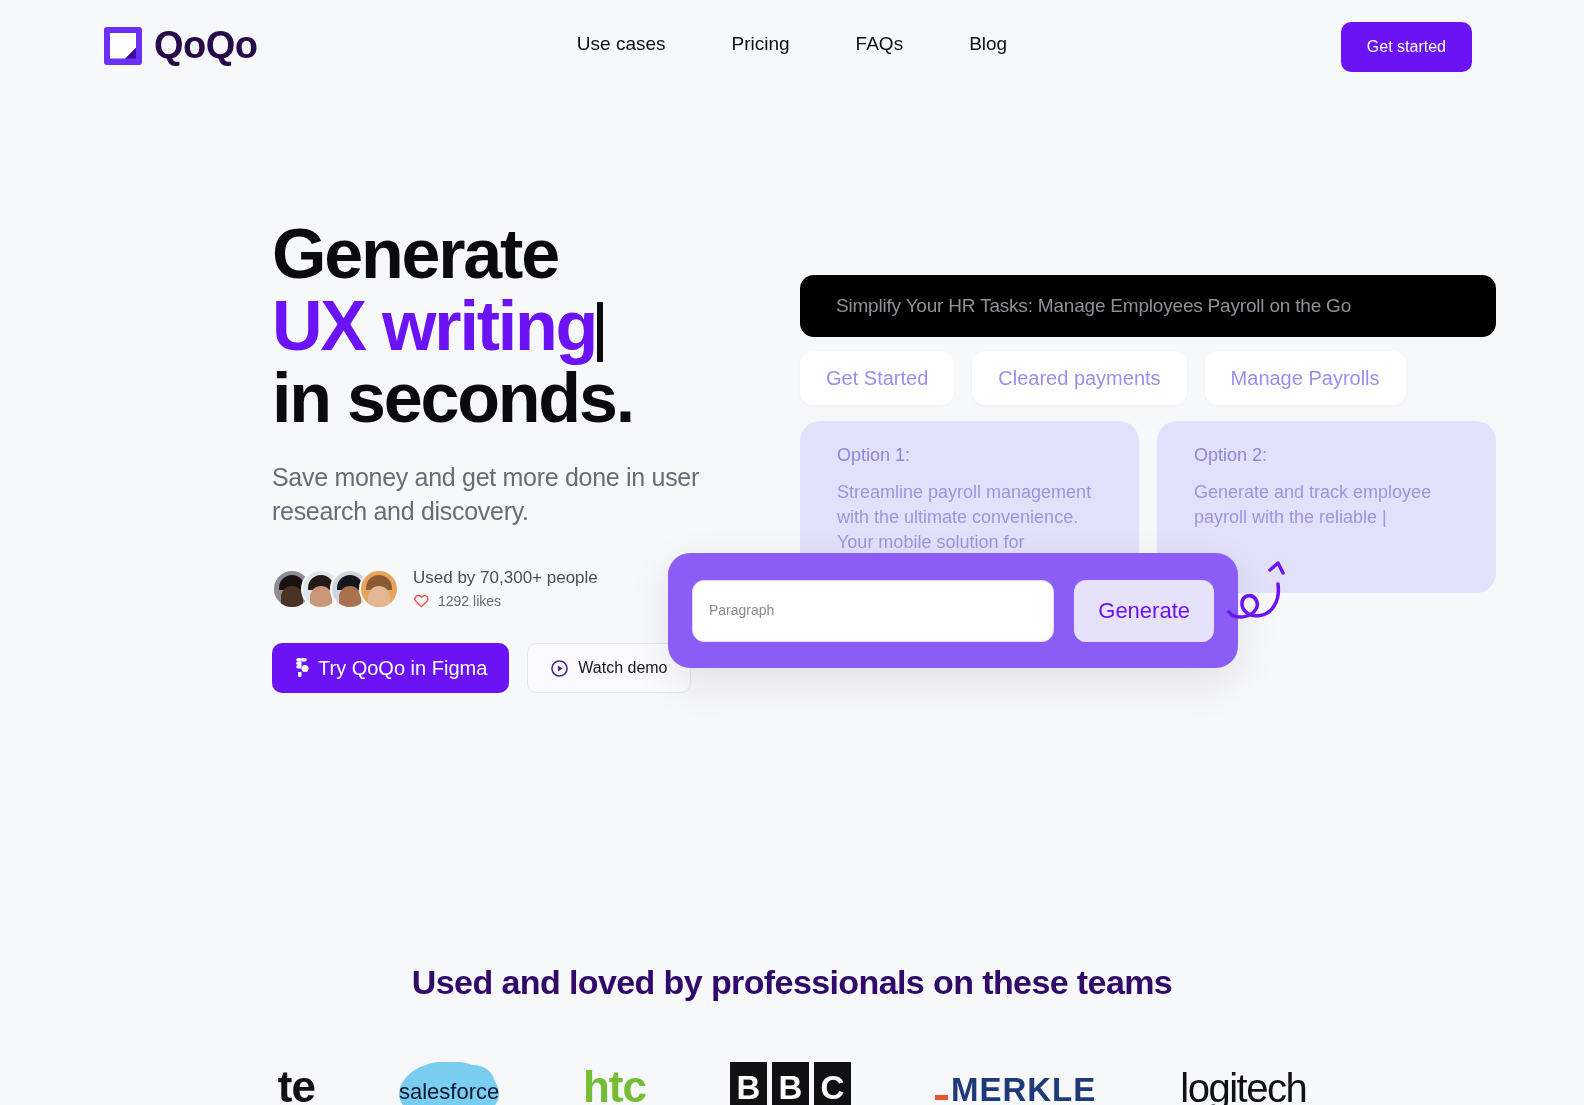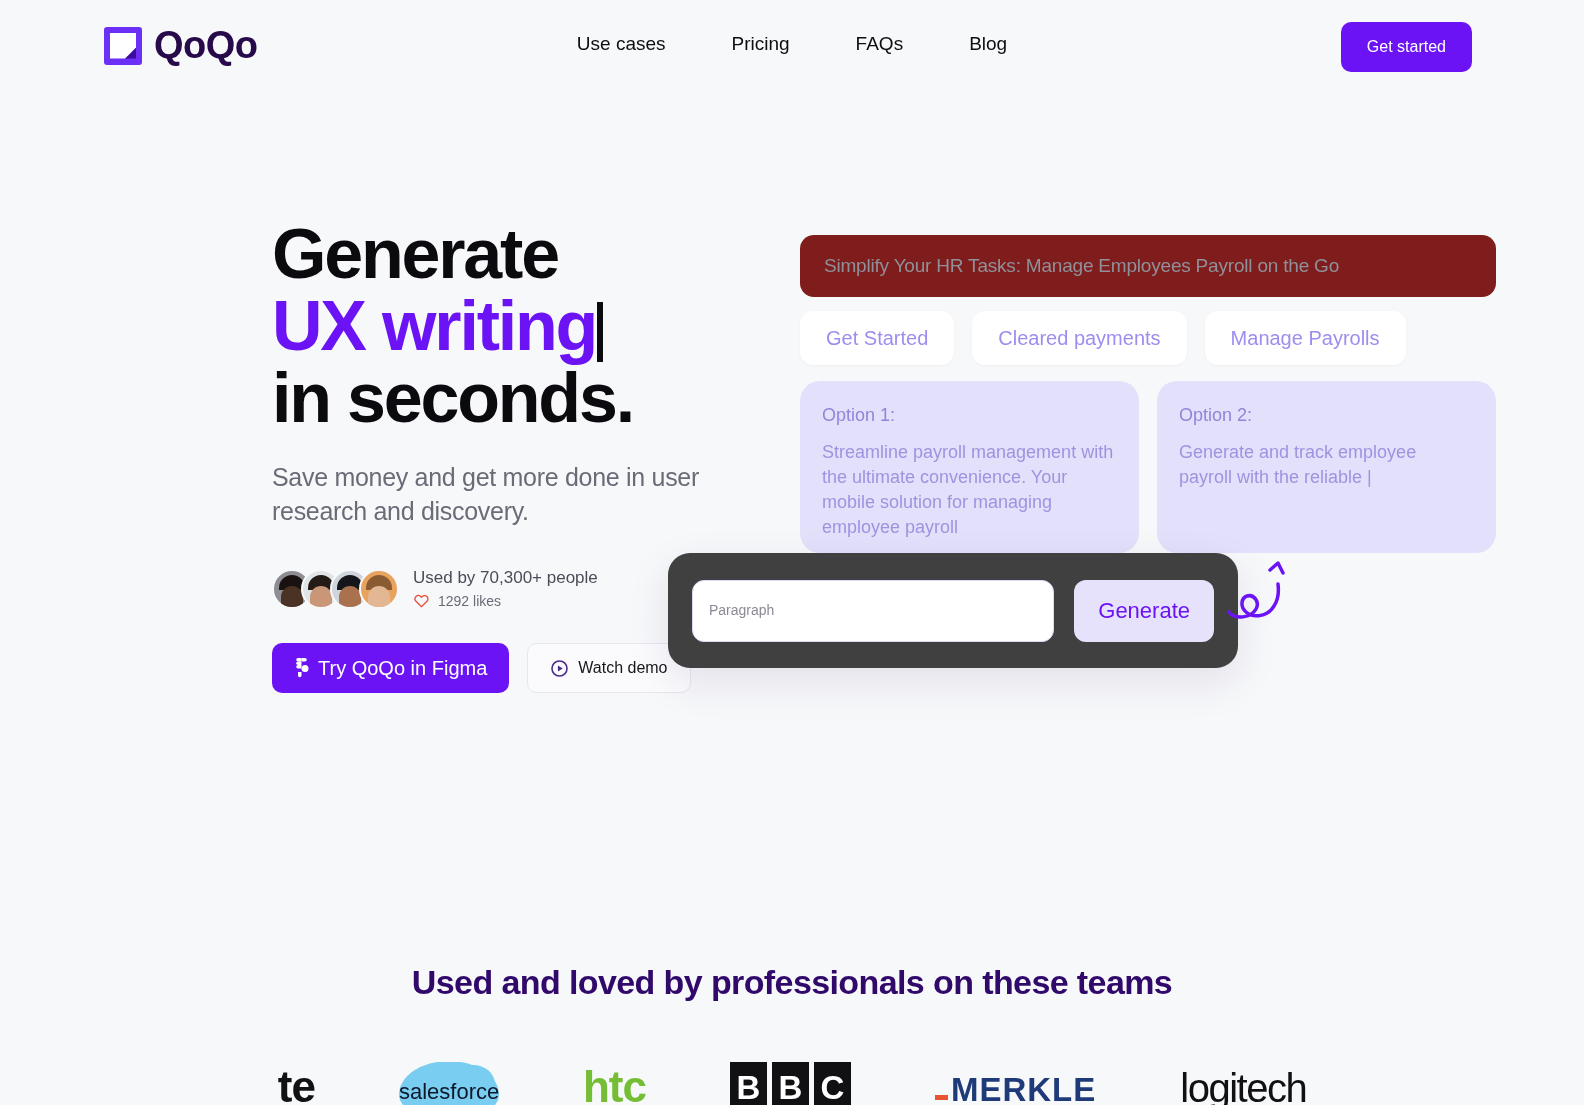--- a/index.html
+++ b/index.html
@@ -103,49 +103,49 @@
   .av3 .hair { background: #14161c; }
   .av4 .hair { background: #8a5b33; }
   .social-text { display: flex; flex-direction: column; gap: 5px; }
   .used-by { font-size: 17px; color: #4c4c58; }
   .likes-row { display: flex; align-items: center; gap: 8px; }
   .likes-text { font-size: 14px; color: #6b6b78; }
 
   
   .hero-right { position: absolute; left: 800px; top: 235px; width: 696px; }
   .prompt-bar {
-    background: #7f1d1d; border-radius: 14px;
-    height: 62px; display: flex; align-items: center; padding: 0 24px;
+    background: #000000; border-radius: 14px;
+    height: 62px; display: flex; align-items: center; padding: 0 36px; margin-top: 40px;
   }
   .prompt-bar-text {
     font-size: 19px; color: #8f9099; letter-spacing: -0.2px; white-space: nowrap;
   }
   .chips { margin-top: 14px; display: flex; gap: 18px; }
   .chip {
     background: #ffffff; border-radius: 13px; height: 54px;
     display: flex; align-items: center; justify-content: center;
     padding: 0 26px; cursor: pointer;
     box-shadow: 0 1px 3px rgba(20,20,40,0.04);
   }
   .chip-text { font-size: 20px; color: #9b8ef0; white-space: nowrap; }
   .options { margin-top: 16px; display: flex; gap: 18px; }
   .option-card {
     background: #e3e0fb; border-radius: 20px;
-    width: 344px; height: 172px; padding: 24px 22px;
+    width: 344px; height: 172px; padding: 24px 37px;
   }
   .option-title {
     font-size: 18px; color: #8f86d9; margin-bottom: 14px; font-weight: 500;
   }
   .option-body { font-size: 18px; line-height: 25px; color: #9d94e0; }
 
   
   .float-card {
     position: absolute; left: 668px; top: 553px;
     width: 570px; height: 115px;
-    background: #404040; border-radius: 22px;
+    background: #8b5cf6; border-radius: 22px;
     box-shadow: 0 14px 42px rgba(35,20,90,0.10);
     display: flex; align-items: center; padding: 0 24px; gap: 20px;
   }
   .input-box {
     flex: 1; height: 62px; border: 1.5px solid #ddd8f7; border-radius: 12px;
     padding: 8px 16px; display: flex; flex-direction: column; justify-content: center;
     background: #fff; cursor: text;
   }
   .input-label { font-size: 14px; color: #8a8a96; line-height: 17px; }
   .input-value { font-size: 22px; color: #17171c; line-height: 27px; letter-spacing: -0.3px; }

